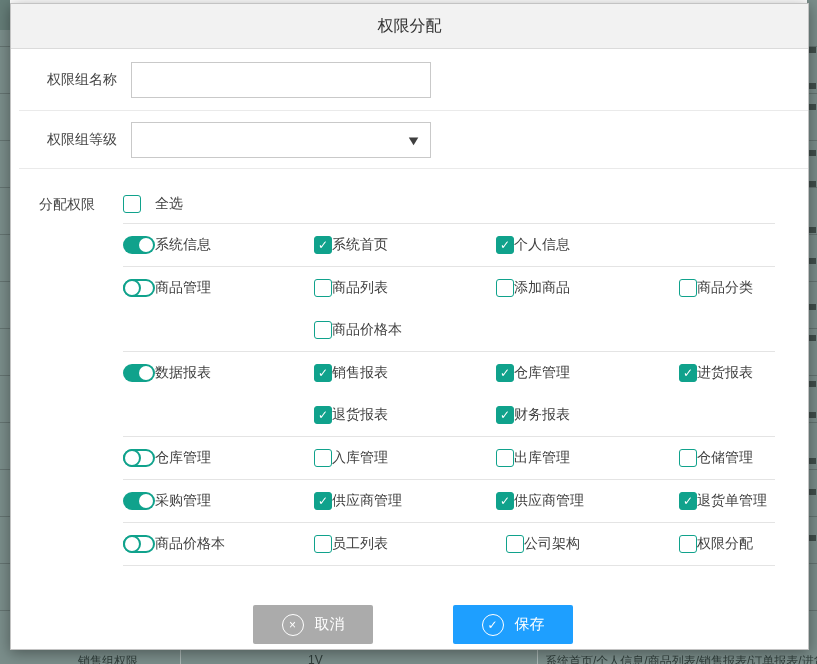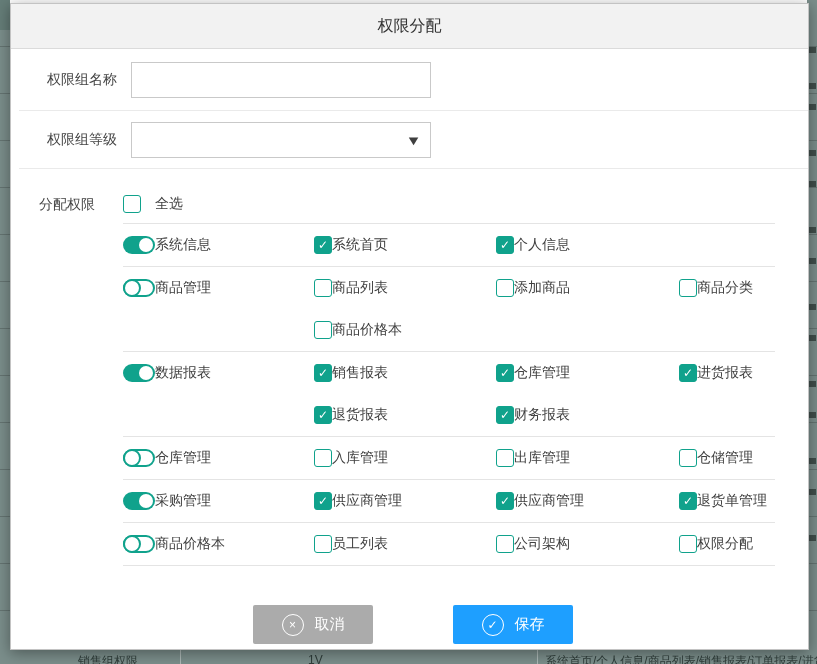--- a/index.html
+++ b/index.html
@@ -254,21 +254,21 @@
             <div class="perm-item" style="left: 0px;">
               <span class="toggle off">
                 <span class="knob"></span>
               </span>
               <span class="item-label">商品价格本</span>
             </div>
             <div class="perm-item" style="left: 191px;">
               <span class="cbx"></span>
               <span class="item-label">员工列表</span>
             </div>
-            <div class="perm-item" style="left: 373px;">
+            <div class="perm-item" style="left: 383px;">
               <span class="cbx"></span>
               <span class="item-label">公司架构</span>
             </div>
             <div class="perm-item" style="left: 556px;">
               <span class="cbx"></span>
               <span class="item-label">权限分配</span>
             </div>
           </div>
         </div>
       </div>

